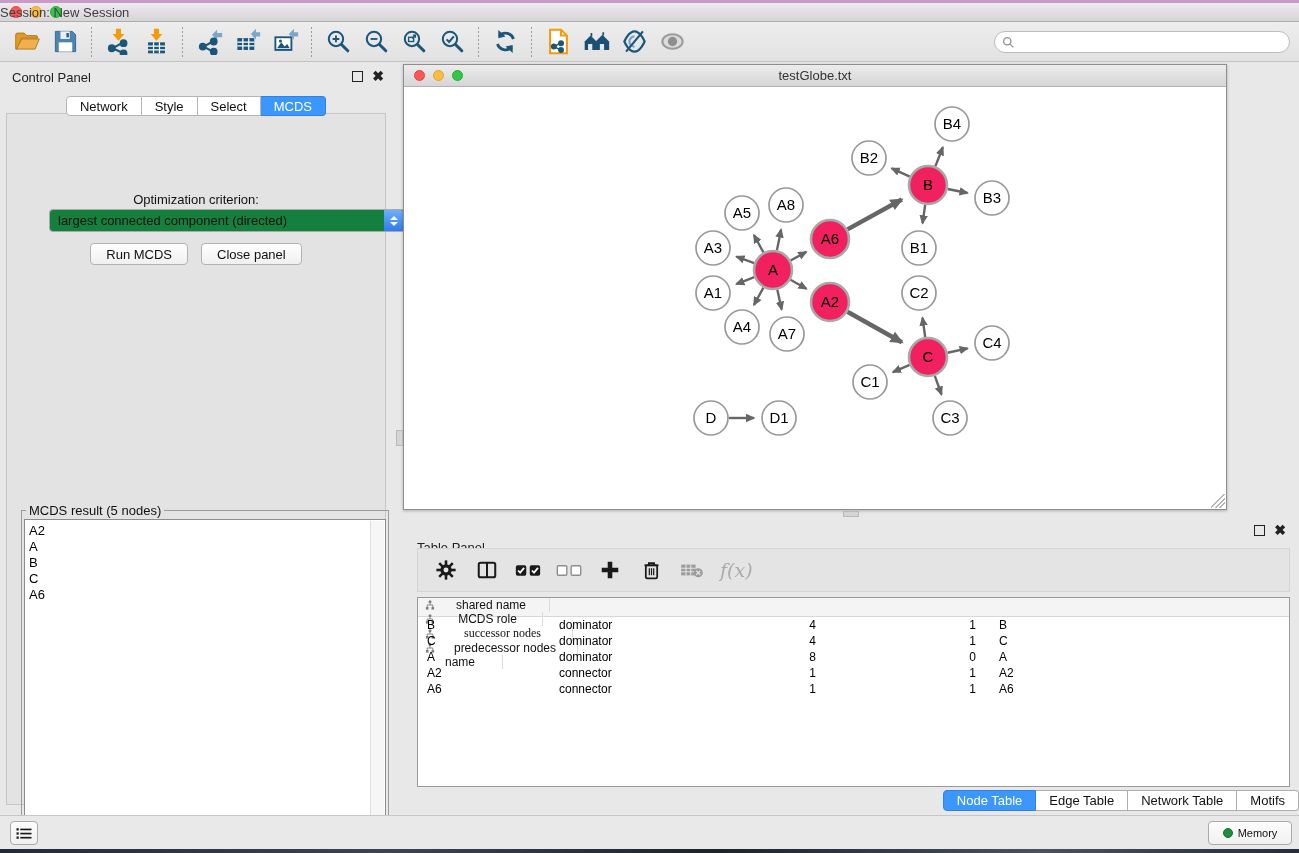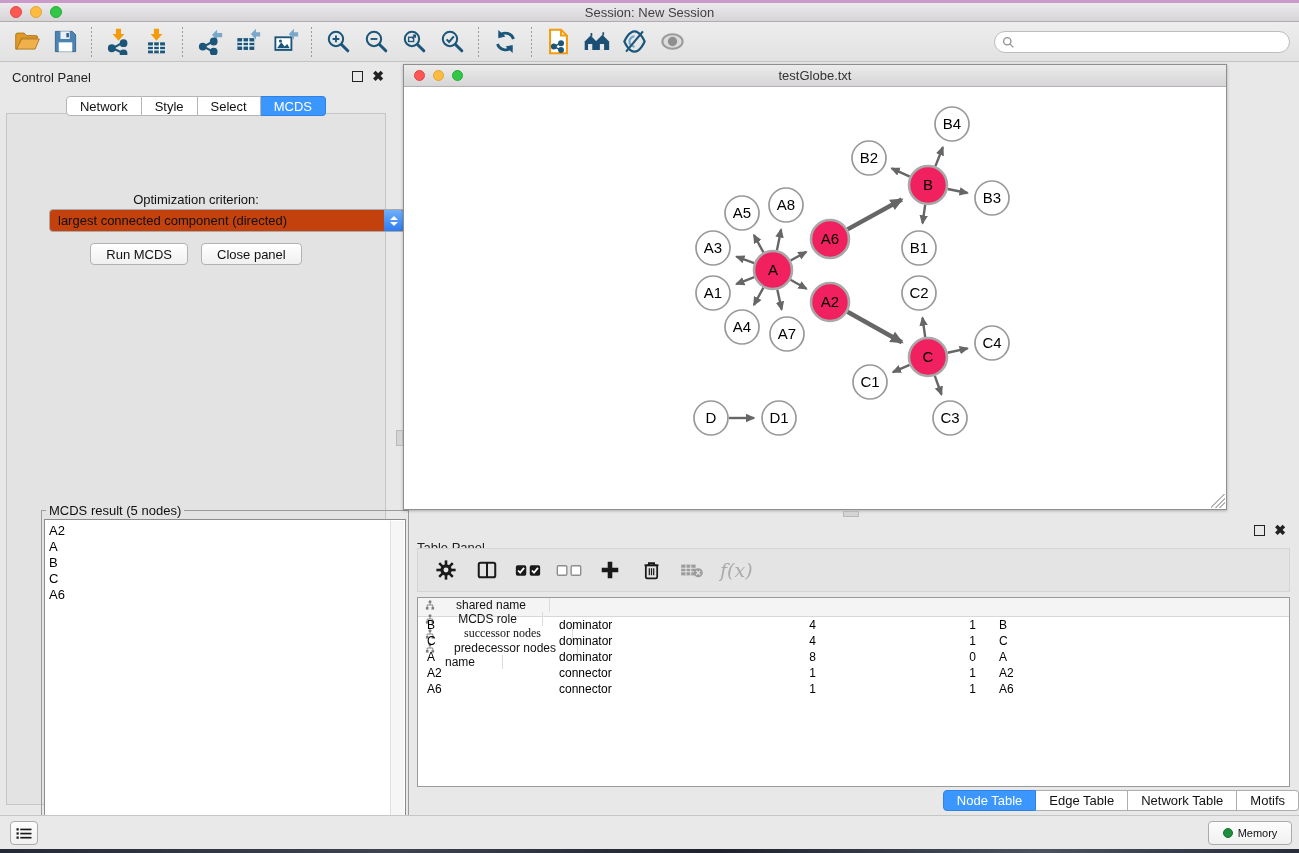--- a/index.html
+++ b/index.html
@@ -10,21 +10,21 @@
   }
   
   .top-strip { position:absolute; top:0; left:0; right:0; height:3px; background:#c99bc9; }
   .bottom-strip { position:absolute; bottom:0; left:0; right:0; height:4px;
     background:linear-gradient(90deg,#232a36,#3d4450 30%,#1d222c 55%,#4a5260 80%,#262c38); }
 
   
   .titlebar { position:absolute; top:3px; left:0; right:0; height:19px;
     background:linear-gradient(#eceaec,#d6d4d6); border-bottom:1px solid #aeaeae;
     display:flex; align-items:center; }
-  .titlebar .title { position:absolute; left:0; right:0; text-align:center;
+  .titlebar .title { position:absolute; left:0; right:0; 
     font-size:13px; color:#3f3f3f; }
   .tl { width:12px; height:12px; border-radius:50%; margin-left:8px; }
   .tl.red { background:#fc5753; border:1px solid #df4744; margin-left:10px; }
   .tl.yel { background:#fdbc40; border:1px solid #dea532; }
   .tl.grn { background:#33c748; border:1px solid #27aa35; }
 
   
   .toolbar { position:absolute; top:22px; left:0; right:0; height:40px;
     background:linear-gradient(#ededed,#e2e2e2); border-bottom:1px solid #c2c2c2;
     display:flex; align-items:center; padding-left:8px; }
@@ -47,35 +47,35 @@
   .cp-body { position:absolute; left:6px; top:51px; width:380px; height:692px;
     background:#e3e3e3; border:1px solid #c6c6c6; }
   .ctabs { position:absolute; top:34px; left:0; width:100%; display:flex; justify-content:center; z-index:3; }
   .ctab { font-size:13px; padding:2px 13px; background:#fff; border:1px solid #b5b5b5;
     border-left:none; color:#111; height:20px; display:flex; align-items:center; }
   .ctab:first-child { border-left:1px solid #b5b5b5; border-radius:4px 0 0 4px; }
   .ctab:last-child { border-radius:0 4px 4px 0; }
   .ctab.active { background:#3b97fd; border-color:#2f82e4; color:#fff; }
   .opt-label { position:absolute; top:78px; width:100%; text-align:center; font-size:13px; color:#111; }
   .selectbox { position:absolute; top:95px; left:42px; width:356px; height:23px;
-    background:#c2410c; border:1px solid #a9a9a9; border-radius:4px;
+    background:#15803d; border:1px solid #a9a9a9; border-radius:4px;
     display:flex; align-items:center; overflow:hidden; }
   .selectbox .sel-text { flex:1; font-size:13px; padding-left:8px; color:#111; white-space:nowrap; }
   .sel-stepper { width:20px; height:100%; background:linear-gradient(#6fb0f9,#2e7bf0);
     border-radius:0 3px 3px 0; display:flex; flex-direction:column;
     align-items:center; justify-content:center; gap:2px; }
   .sel-stepper i { width:0; height:0; border-left:4px solid transparent; border-right:4px solid transparent; }
   .sel-stepper .up { border-bottom:4px solid #fff; }
   .sel-stepper .dn { border-top:4px solid #fff; }
   .btnrow { position:absolute; top:129px; width:100%; display:flex; justify-content:center; gap:13px; }
   .pushbtn { font-size:13px; color:#111; padding:2px 15px; height:22px;
     background:linear-gradient(#ffffff,#f0f0f0); border:1px solid #b2b2b2; border-radius:4px;
     display:flex; align-items:center; }
   .fieldset { position:absolute; left:14px; top:396px; width:368px; height:341px;
-    border:1px solid #9c9c9c;margin-left:20px; }
+    border:1px solid #9c9c9c; }
   .legend { position:absolute; top:-8px; left:4px; background:#e3e3e3; padding:0 3px;
     font-size:13px; color:#111; }
   .listbox { position:absolute; top:8px; left:2px; right:2px; bottom:2px; background:#fff;
     border:1px solid #8c8c8c; padding-top:3px; }
   .scrolltrack { position:absolute; top:1px; right:1px; bottom:1px; width:14px;
     background:#f6f6f6; border-left:1px solid #e0e0e0; }
   .list-item { font-size:13px; color:#000; line-height:16px; padding-left:4px; }
 
   
   .netwin { position:absolute; left:403px; top:64px; width:824px; height:446px;

